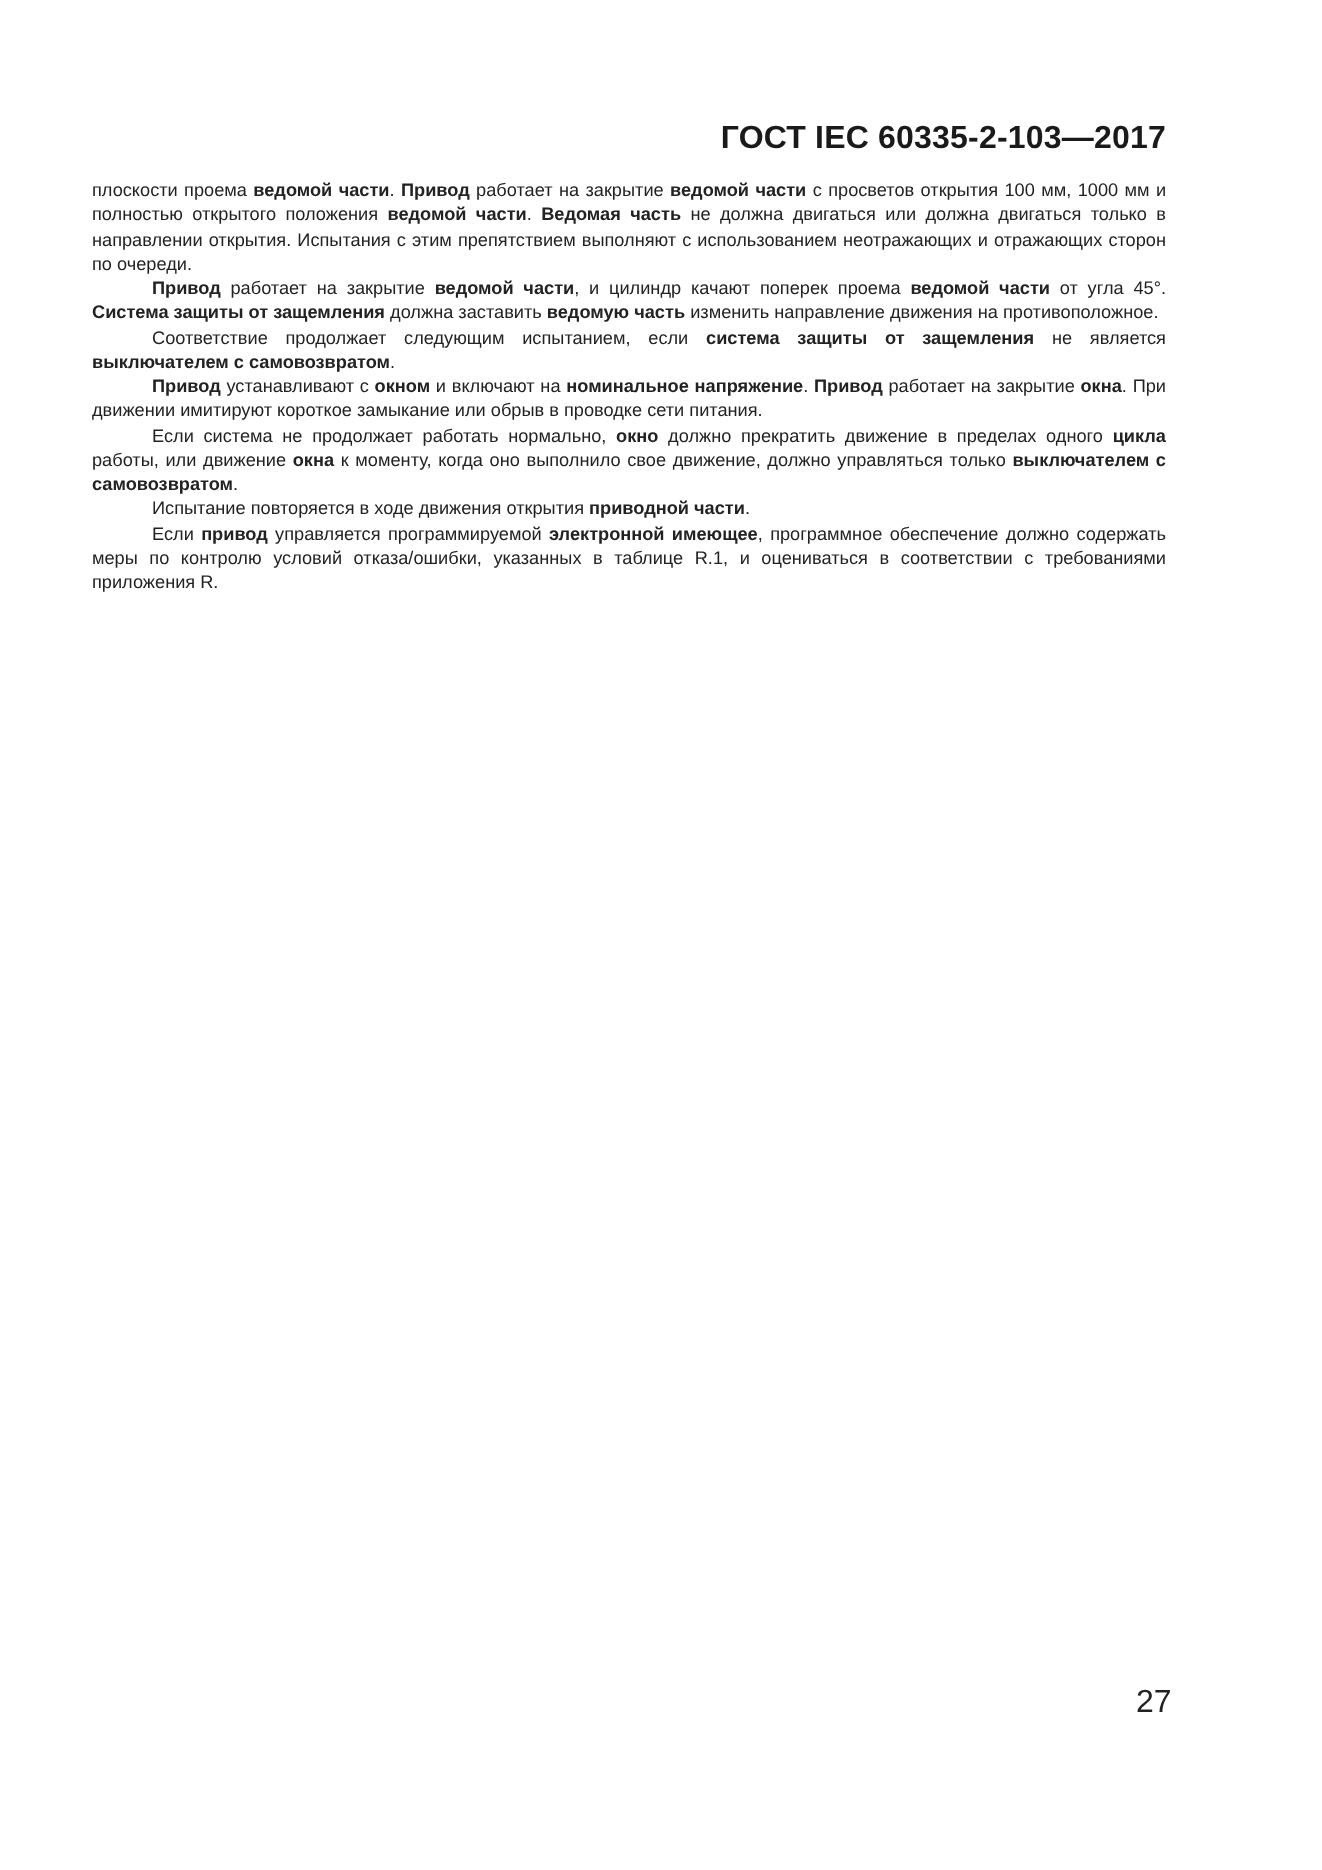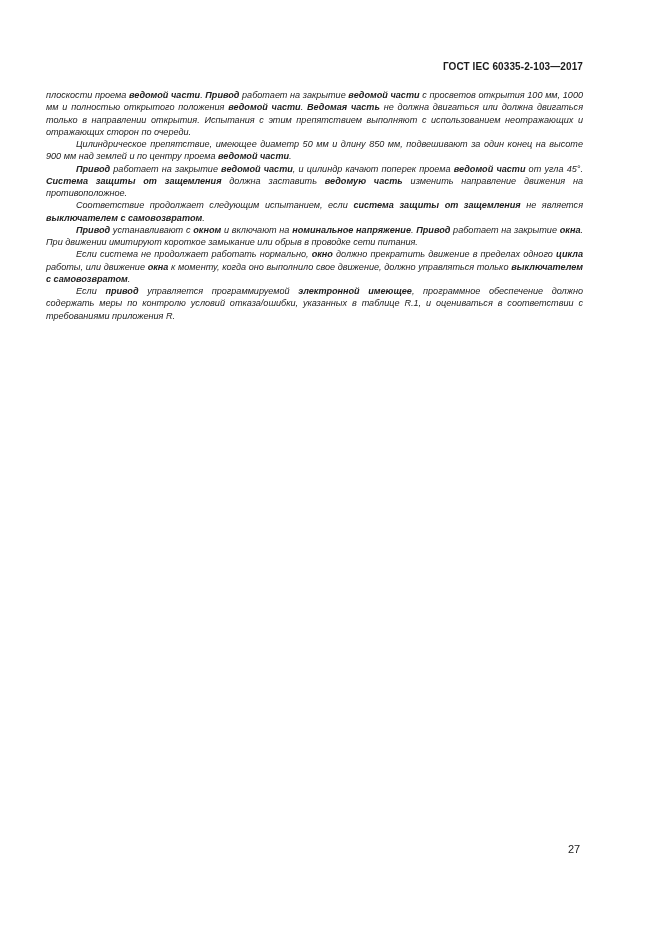--- a/index.html
+++ b/index.html
@@ -1,32 +1,32 @@
 <!DOCTYPE html>
 <html><head>
 <meta charset="utf-8">
 <style>
   html, body { margin:0; padding:0; background:#ffffff; }
   body { width:661px; height:935px; position:relative; overflow:hidden; font-family:"Liberation Sans", sans-serif; color:#222; }
-  .header { position:absolute; right:78px; top:61px; font-size:10px; font-weight:bold; color:#1a1a1a; letter-spacing:0.1px; }
+  .header { position:absolute; right:78px; top:61px; font-size:16px; font-weight:bold; color:#1a1a1a; letter-spacing:0.1px; }
   .content { position:absolute; left:46px; top:89px; width:537px; font-size:9.1px; line-height:12.25px; text-align:justify; }
   .p { margin:0; text-indent:30px; }
   .p.noindent { text-indent:0; }
-  .i { font-style:italic; }
+  .i { }
   .b { font-weight:bold; }
-  .pagenum { position:absolute; left:568px; top:843px; font-size:11px; color:#222;text-align:right; }
+  .pagenum { position:absolute; left:568px; top:843px; font-size:16px; color:#222;text-align:right; }
 </style>
 </head>
 <body>
 
 <div class="header">ГОСТ IEC 60335-2-103—2017</div>
 
 <div class="content">
   <p class="p i noindent"><span>плоскости проема </span><span class="b">ведомой части</span><span>. </span><span class="b">Привод</span><span> работает на закрытие </span><span class="b">ведомой части</span><span> с просветов открытия 100 мм, 1000 мм и полностью открытого положения </span><span class="b">ведомой части</span><span>. </span><span class="b">Ведомая часть</span><span> не должна двигаться или должна двигаться только в направлении открытия. Испытания с этим препятствием выполняют с использованием неотражающих и отражающих сторон по очереди.</span></p>
-  <p class="p i"><span>Цилиндрическое препятствие, имеющее диаметр 50 мм и длину 850 мм, подвешивают за один конец на высоте 900 мм над землей и по центру проема </span><span class="b">ведомой части</span><span>.</span></p>
   <p class="p i"><span class="b">Привод</span><span> работает на закрытие </span><span class="b">ведомой части</span><span>, и цилиндр качают поперек проема </span><span class="b">ведомой части</span><span> от угла 45°. </span><span class="b">Система защиты от защемления</span><span> должна заставить </span><span class="b">ведомую часть</span><span> изменить направление движения на противоположное.</span></p>
   <p class="p i"><span>Соответствие продолжает следующим испытанием, если </span><span class="b">система защиты от защемления</span><span> не является </span><span class="b">выключателем с самовозвратом</span><span>.</span></p>
   <p class="p i"><span class="b">Привод</span><span> устанавливают с </span><span class="b">окном</span><span> и включают на </span><span class="b">номинальное напряжение</span><span>. </span><span class="b">Привод</span><span> работает на закрытие </span><span class="b">окна</span><span>. При движении имитируют короткое замыкание или обрыв в проводке сети питания.</span></p>
   <p class="p i"><span>Если система не продолжает работать нормально, </span><span class="b">окно</span><span> должно прекратить движение в пределах одного </span><span class="b">цикла</span><span> работы, или движение </span><span class="b">окна</span><span> к моменту, когда оно выполнило свое движение, должно управляться только </span><span class="b">выключателем с самовозвратом</span><span>.</span></p>
+  <p class="p i"><span>Испытание повторяется в ходе движения открытия </span><span class="b">приводной части</span><span>.</span></p>
   <p class="p i"><span>Если </span><span class="b">привод</span><span> управляется программируемой </span><span class="b">электронной имеющее</span><span>, программное обеспечение должно содержать меры по контролю условий отказа/ошибки, указанных в таблице R.1, и оцениваться в соответствии с требованиями приложения R.</span></p>
 </div>
 
 <div class="pagenum">27</div>
 
 </body></html>

